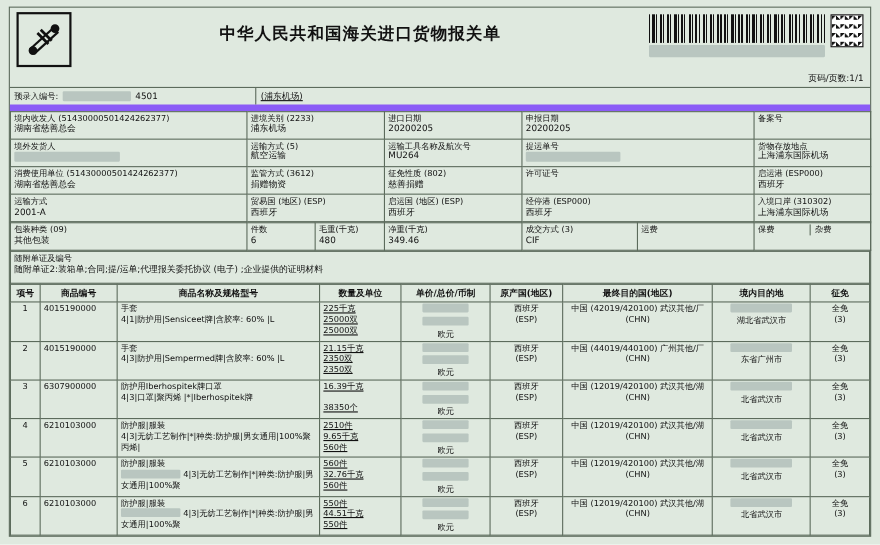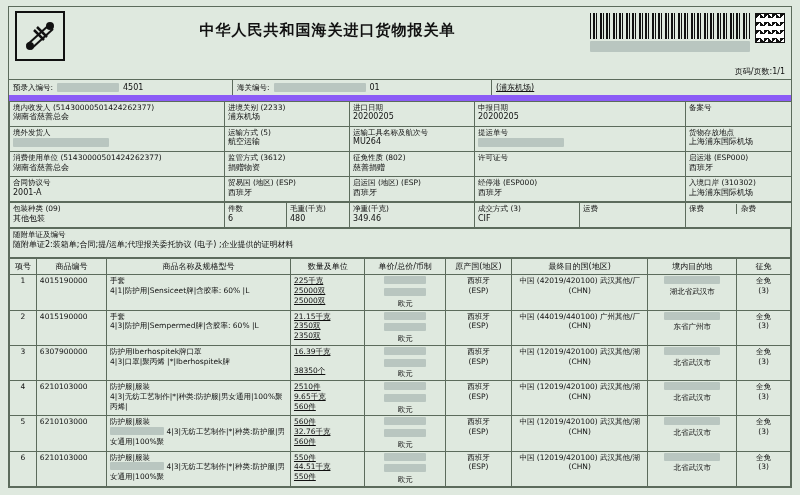--- a/index.html
+++ b/index.html
@@ -87,21 +87,21 @@
   }
   .lbl{color:#111;font-size:7.5px;}
   .val{color:#111;font-size:8px;}
 
   
   table.items{
     border-collapse:collapse;width:100%;font-size:7.5px;color:#111;
     table-layout:fixed;
   }
   table.items th{
-    border:1px solid #5c6b5c;font-weight:normal;padding:2px 2px;
+    border:1px solid #5c6b5c;font-weight:bold;padding:2px 2px;
     font-size:8px;
   }
   table.items td{
     border:1px solid #5c6b5c;padding:1px 3px;vertical-align:top;
     line-height:1.3;
   }
   .ctr{text-align:center;}
   .rgt{text-align:left;text-decoration:underline;}
 </style>
 </head>
@@ -137,25 +137,20 @@
         <div class="pagecount">页码/页数:1/1</div>
       </div>
     </div>
 
     <div class="band">
       <div class="cell" style="width:215px;">
         <span class="lbl">预录入编号:</span>
         <span class="redact" style="width:62px;height:9px;"></span>
         <span class="val">4501</span>
       </div>
-      <div class="cell" style="width:250px;">
-        <span class="lbl">海关编号:</span>
-        <span class="redact" style="width:92px;height:9px;"></span>
-        <span class="val">01</span>
-      </div>
       <div class="cell" style="flex:1;text-decoration:underline;">
         <span class="val">(浦东机场)</span>
       </div>
     </div>
 
     <table class="grid">
       <colgroup>
         <col style="width:215px">
           <col style="width:125px">
           <col style="width:125px">
@@ -229,21 +224,21 @@
           <div class="val"></div>
         </td>
         <td>
           <div class="lbl">启运港 (ESP000)</div>
           <div class="val">西班牙</div>
         </td>
       </tr>
 
       <tr>
         <td>
-          <div class="lbl">合同协议号</div>
+          <div class="lbl">运输方式</div>
           <div class="val">2001-A</div>
         </td>
         <td>
           <div class="lbl">贸易国 (地区) (ESP)</div>
           <div class="val">西班牙</div>
         </td>
         <td>
           <div class="lbl">启运国 (地区) (ESP)</div>
           <div class="val">西班牙</div>
         </td>

